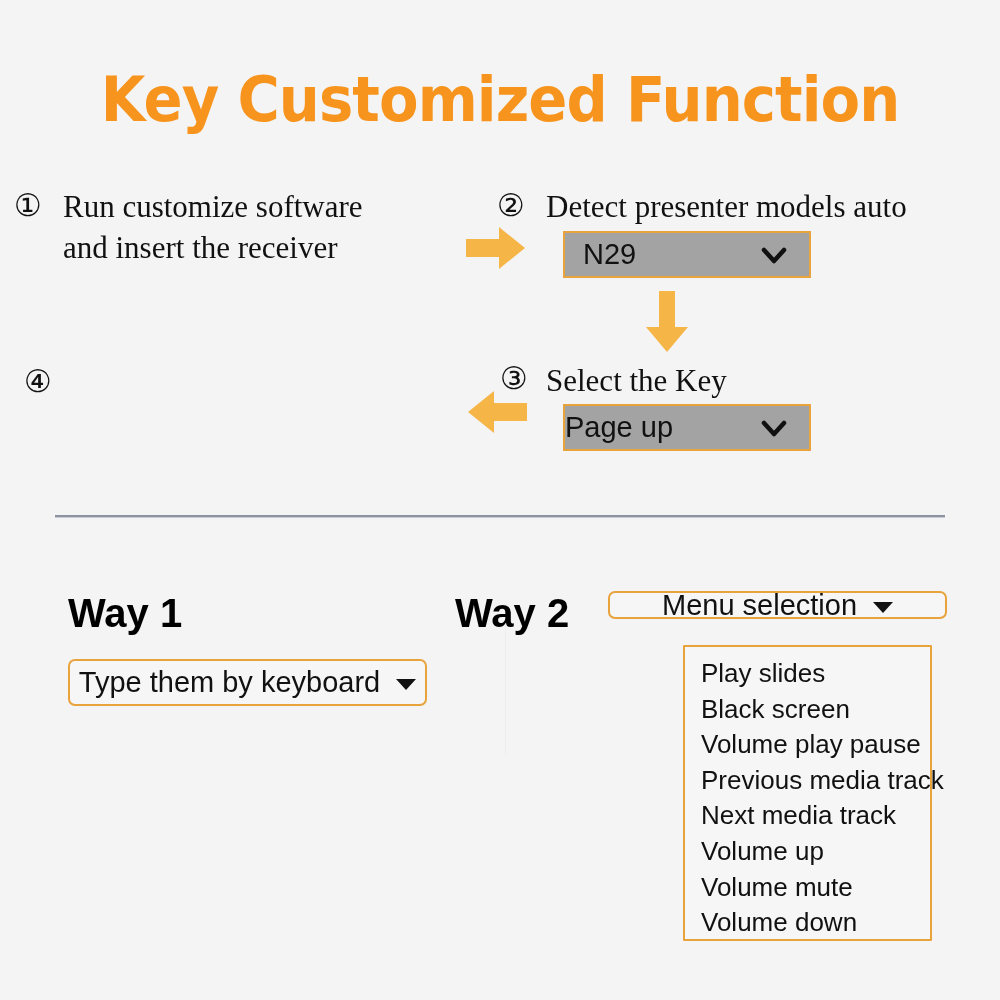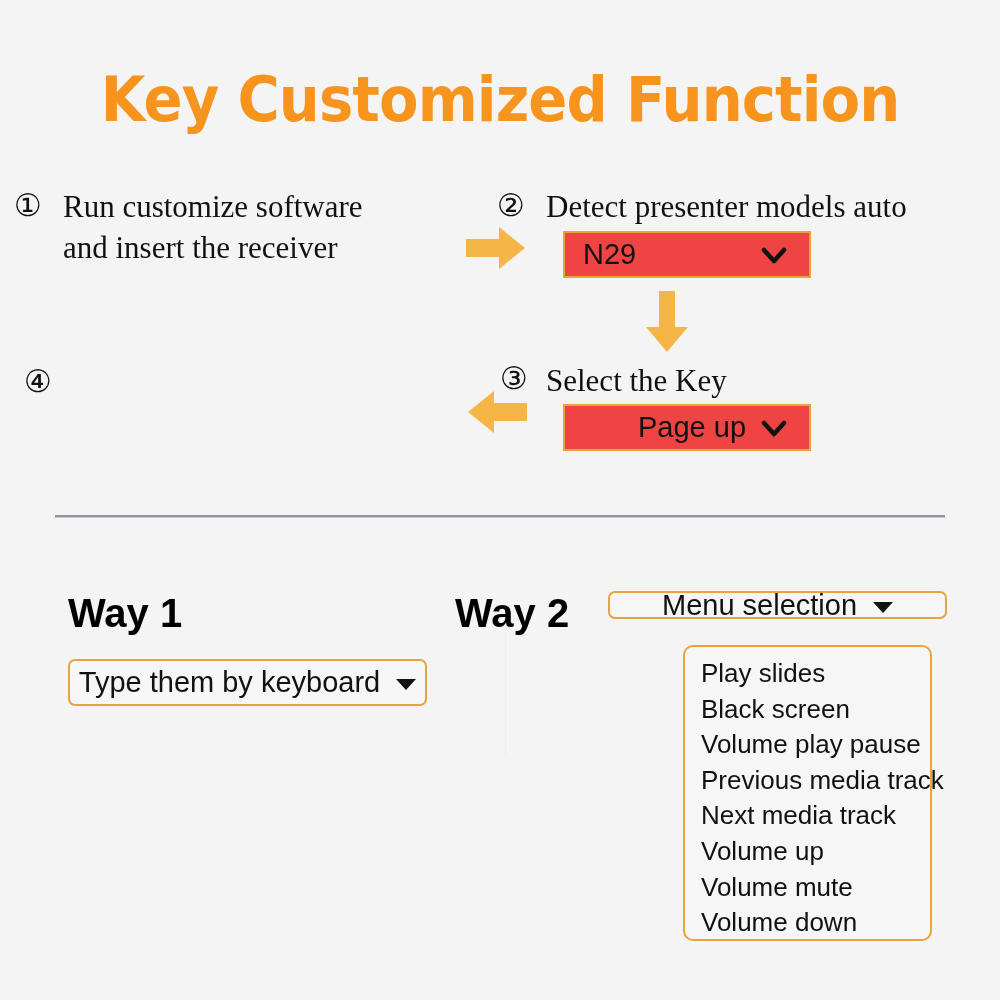--- a/index.html
+++ b/index.html
@@ -66,21 +66,21 @@
   #step3-text{ left: 546px; top: 360px; }
 
   #step4-num { left: 24px;  top: 366px; }
   #step4-text{ left: 63px;  top: 362px; }
 
   
   .select-box {
     position: absolute;
     box-sizing: border-box;
     border: 2px solid #e8a33d;
-    background: #ef4444;
+    background: #a3a3a3;
     display: flex;
     align-items: center;
   }
   .select-box .sel-value {
     font-family: "Liberation Sans", sans-serif;
     font-size: 29px;
     line-height: 29px;
     color: #111;
   }
   .chevron {
@@ -89,21 +89,21 @@
     top: 50%;
     width: 26px;
     height: 26px;
     margin-top: -13px;
   }
 
   #sel-model { left: 563px; top: 231px; width: 248px; height: 47px; }
   #sel-model .sel-value { margin-left: 18px; }
 
   #sel-key   { left: 563px; top: 404px; width: 248px; height: 47px; }
-  #sel-key .sel-value { width: 100%; text-align: center; padding-right: 34px; box-sizing: border-box; padding-left: 44px; }
+  #sel-key .sel-value { width: 100%; padding-right: 34px; box-sizing: border-box; }
 
   
   .arrow { position: absolute; }
   #arrow-right { left: 466px; top: 226px; width: 60px; height: 44px; }
   #arrow-down  { left: 645px; top: 291px; width: 44px; height: 62px; }
   #arrow-left  { left: 466px; top: 390px; width: 62px; height: 44px; }
 
   
   #divider {
     position: absolute;
@@ -176,21 +176,21 @@
 
   
   #menu-list {
     position: absolute;
     left: 683px;
     top: 645px;
     width: 249px;
     height: 296px;
     box-sizing: border-box;
     border: 2px solid #e8a33d;
-    border-radius: 10px;
+    border-radius: 1px;
     background: #f6f6f6;
     padding: 9px 0 16px 16px;
   }
   #menu-list .menu-item {
     font-family: "Liberation Sans", sans-serif;
     font-size: 26px;
     line-height: 35.6px;
     color: #111;
     white-space: nowrap;
   }

